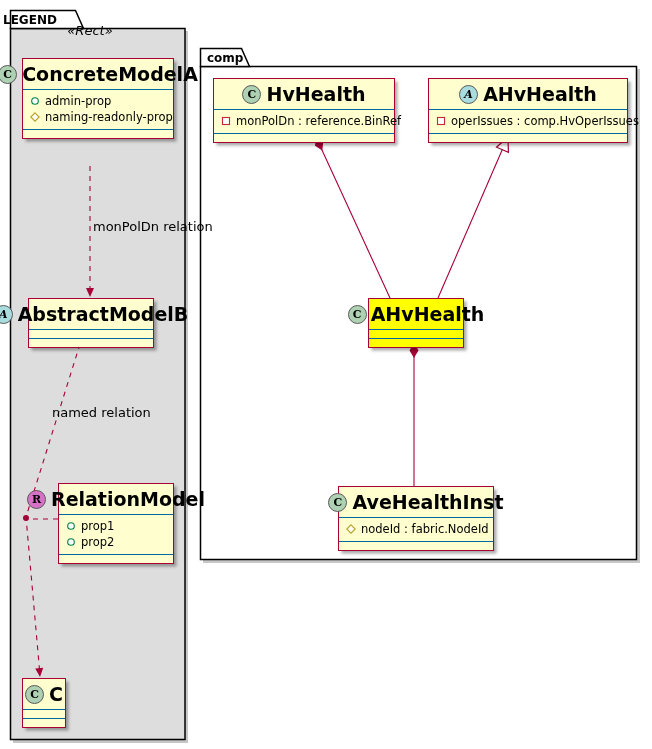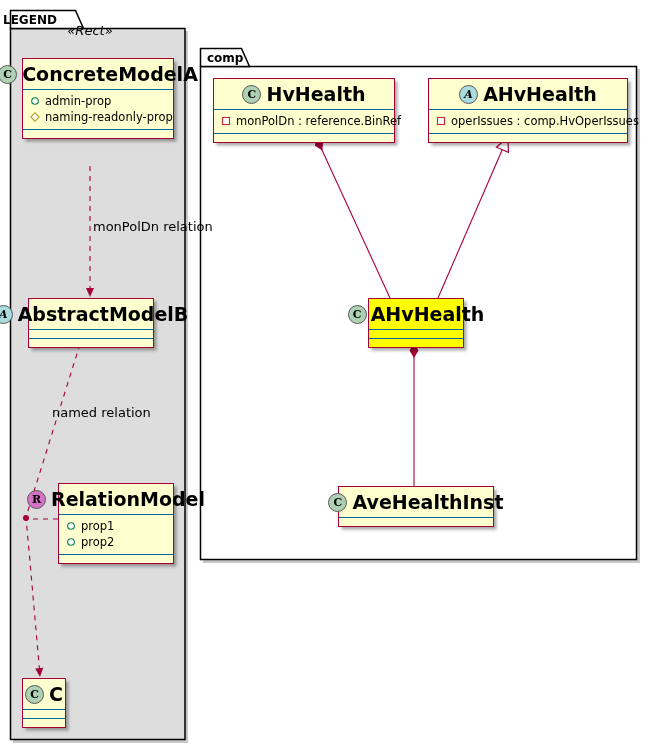--- a/index.html
+++ b/index.html
@@ -168,14 +168,22 @@
   </div>
   <div class="cmp empty"></div>
   <div class="cmp empty"></div>
 </div>
 
 <div class="cls" style="left:338px;top:486px;width:154px">
   <div class="cls-header">
     <span class="spot spot-c">C</span>
     <span class="cls-name">AveHealthInst</span>
   </div>
+  <div class="cmp attrs">
+    <div class="member">
+      <svg width="10" height="10" viewBox="0 0 10 10">
+          <path d="M5,0.8 L9.2,5 L5,9.2 L0.8,5 Z" fill="#FFFFFF" stroke="#B8A124" stroke-width="1.1"></path>
+        </svg>
+      <span>nodeId : fabric.NodeId</span>
+    </div>
+  </div>
   <div class="cmp empty"></div>
 </div>
 
 </body></html>

